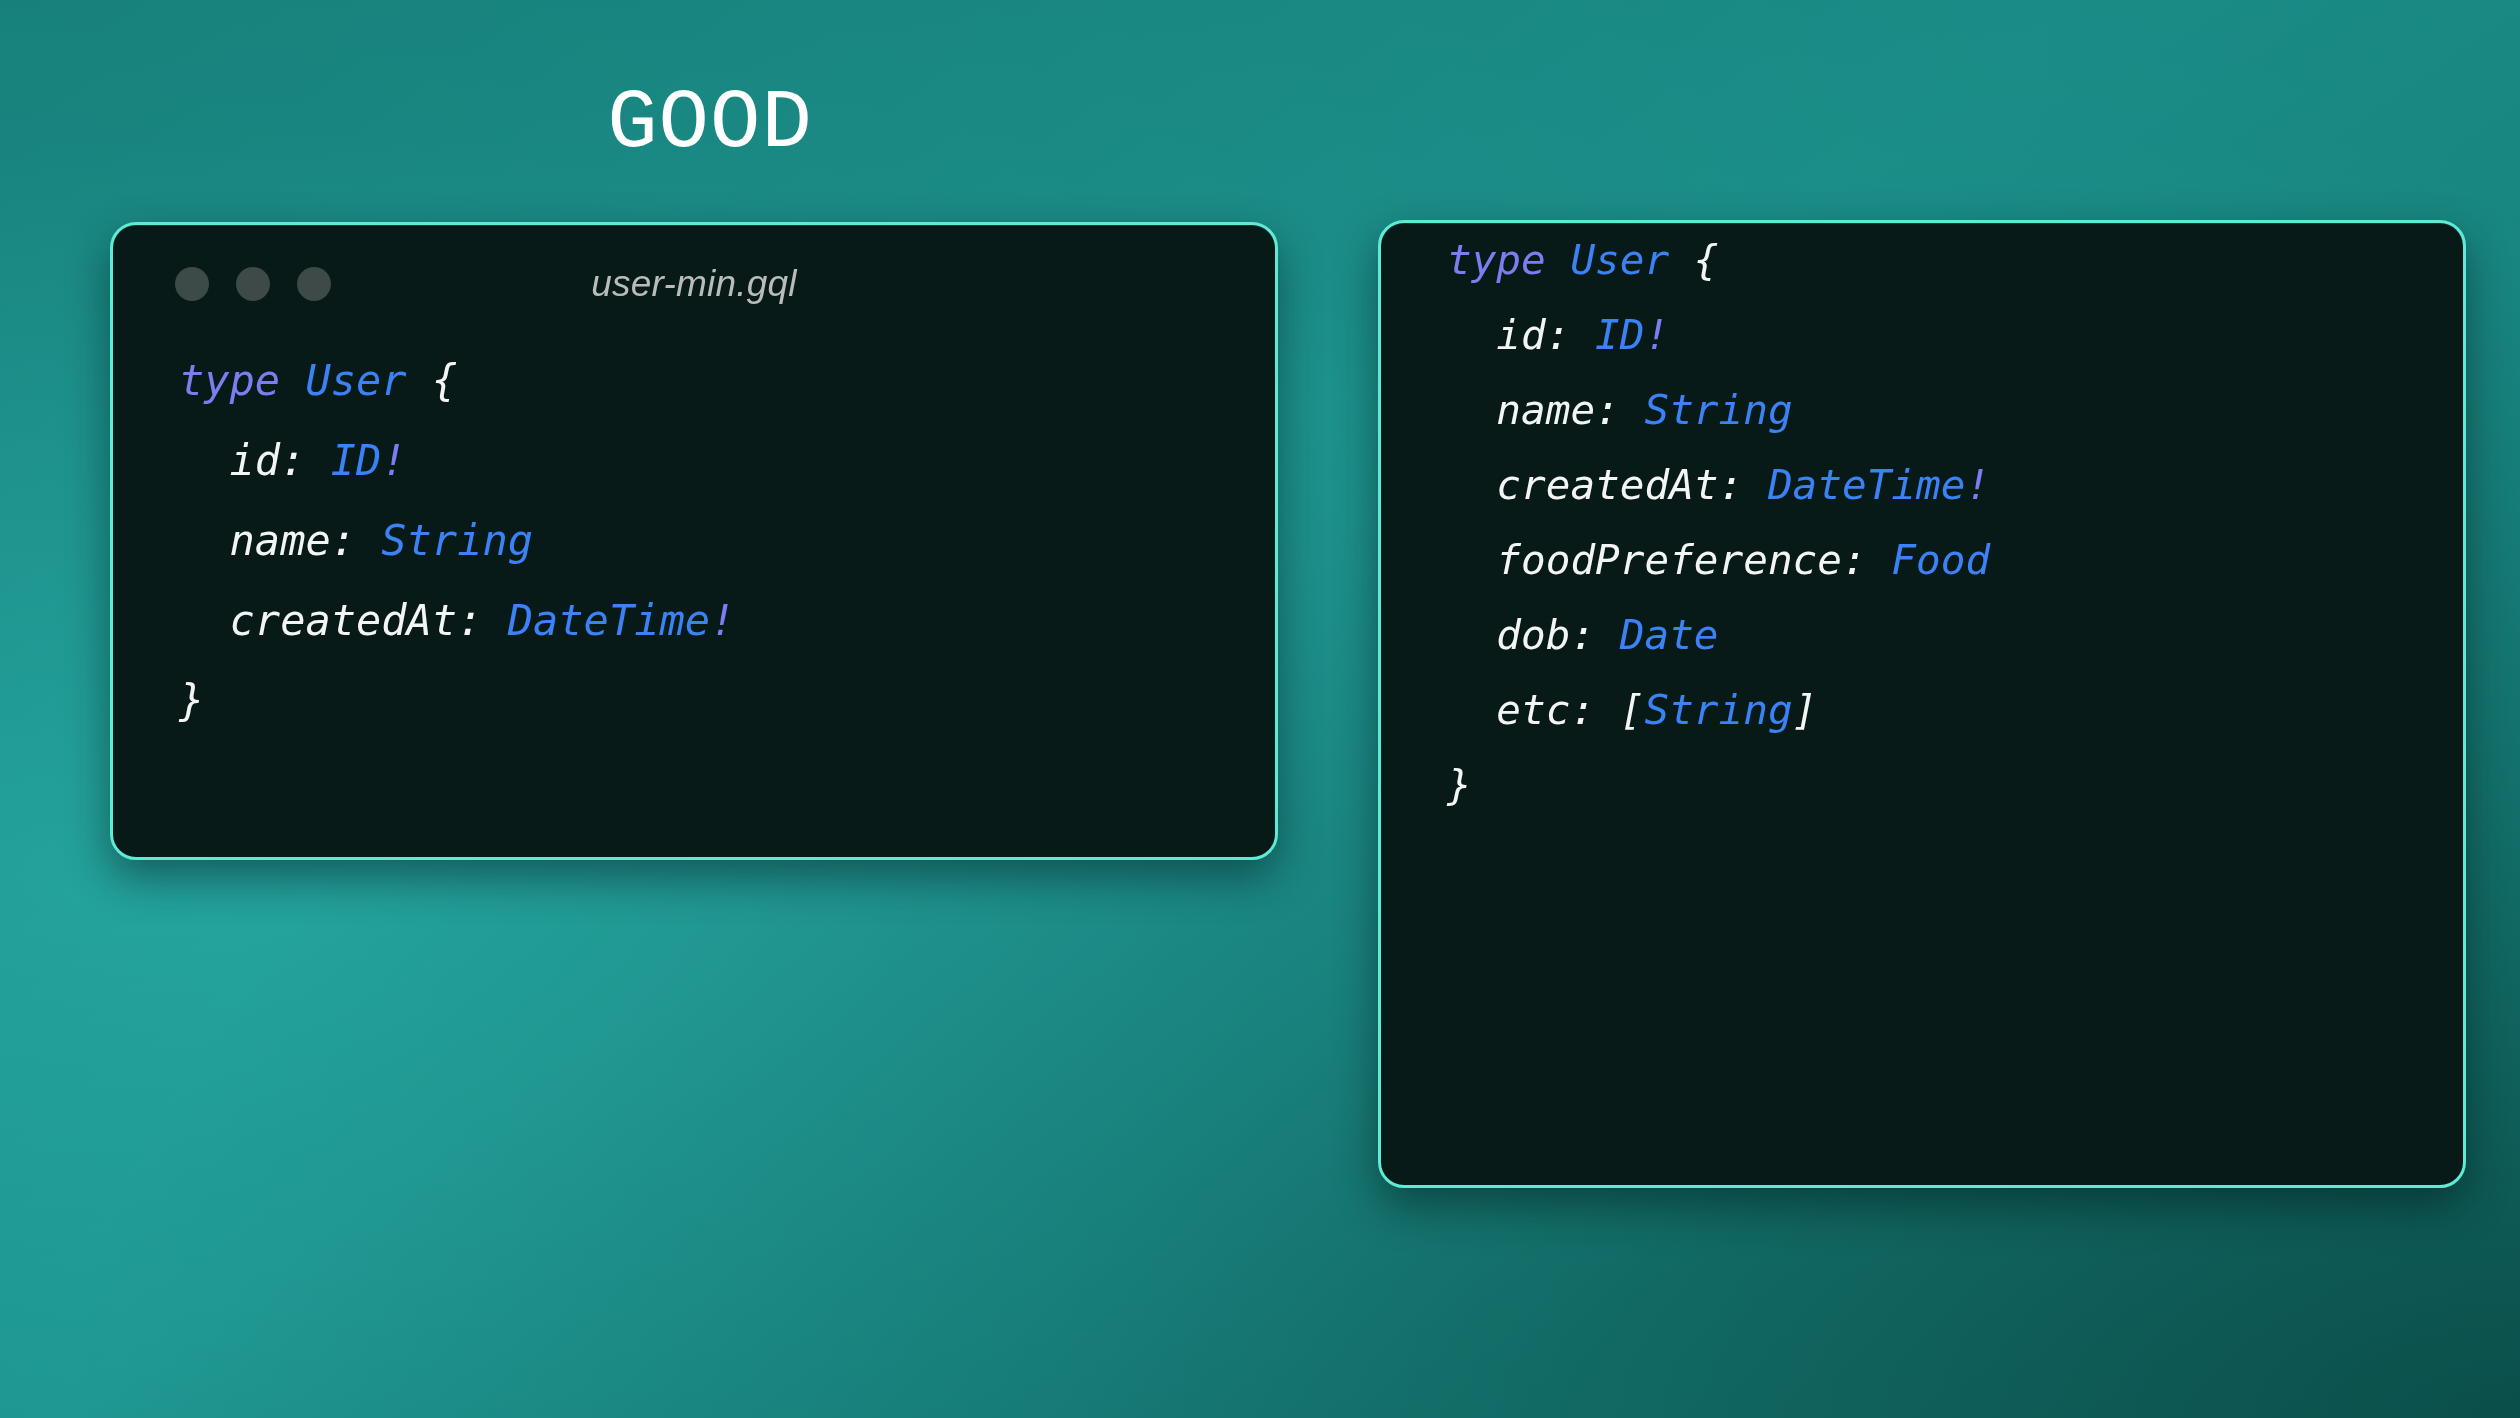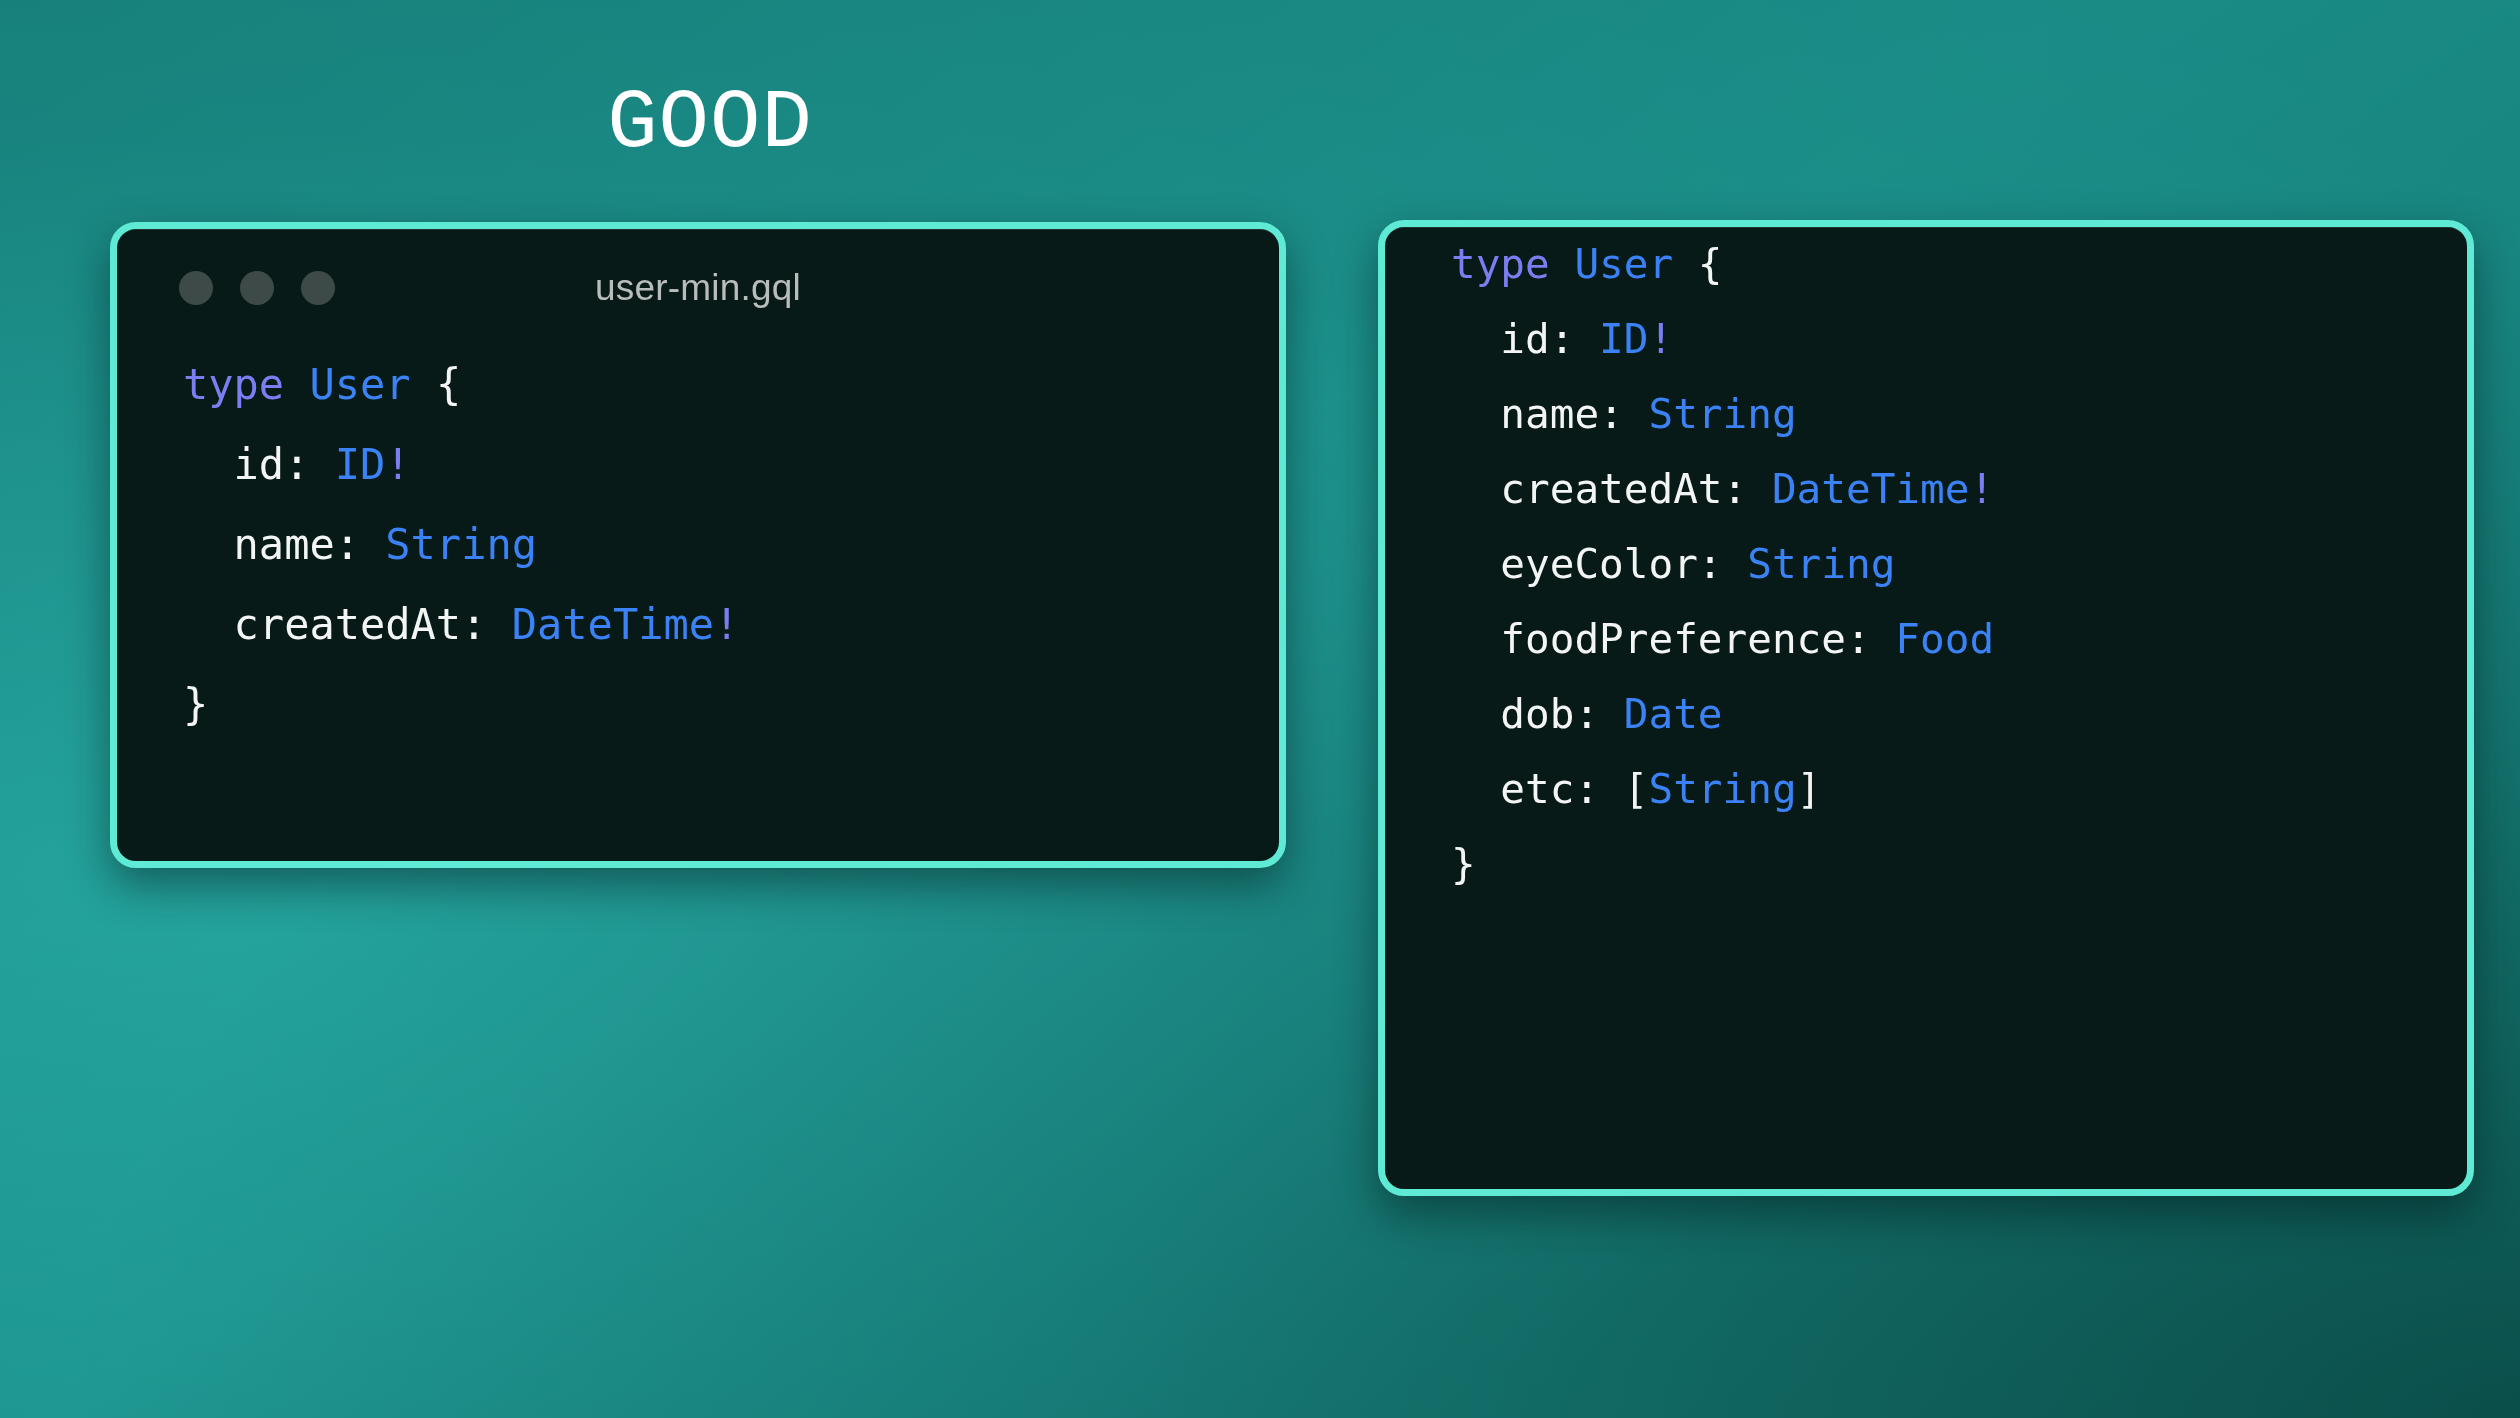--- a/index.html
+++ b/index.html
@@ -50,26 +50,27 @@
     white-space: nowrap;
     text-align: center;
   }
   #heading-good { left: 340px; top: 82px; width: 740px; }
   #heading-bad  { left: 1540px; top: 82px; width: 740px; }
 
   
   .window {
     position: absolute;
     background: #071a17;
-    border: 7px solid #5eead4;
+    border: 3px solid #5eead4;
     border-radius: 26px;
     box-shadow:
       0 18px 44px rgba(0, 24, 22, 0.48),
       inset 0 1px 0 rgba(255, 255, 255, 0.10);
     overflow: hidden;
+    font-style: italic;
   }
   #window-good { left: 110px; top: 222px; width: 1162px; height: 632px; }
   #window-bad  { left: 1378px; top: 220px; width: 1082px; height: 962px; }
 
   
   .titlebar {
     position: relative;
     height: 110px;
   }
   .dots {
@@ -145,20 +146,19 @@
 </span><span class="line"><span class="tok-plain">  createdAt: </span><span class="tok-typename">DateTime</span><span class="tok-keyword">!</span>
 </span><span class="line"><span class="tok-plain">}</span></span></pre>
   </div>
 
 
   <div id="window-bad" class="window">
     <pre class="code"><span class="line"><span class="tok-keyword">type</span><span class="tok-plain"> </span><span class="tok-typename">User</span><span class="tok-plain"> {</span>
 </span><span class="line"><span class="tok-plain">  id: </span><span class="tok-typename">ID</span><span class="tok-keyword">!</span>
 </span><span class="line"><span class="tok-plain">  name: </span><span class="tok-typename">String</span>
 </span><span class="line"><span class="tok-plain">  createdAt: </span><span class="tok-typename">DateTime</span><span class="tok-keyword">!</span>
-</span><span class="line"><span class="tok-plain">  eyeColor: </span><span class="tok-typename">String</span>
 </span><span class="line"><span class="tok-plain">  foodPreference: </span><span class="tok-typename">Food</span>
 </span><span class="line"><span class="tok-plain">  dob: </span><span class="tok-typename">Date</span>
 </span><span class="line"><span class="tok-plain">  etc: [</span><span class="tok-typename">String</span><span class="tok-plain">]</span>
 </span><span class="line"><span class="tok-plain">}</span></span></pre>
   </div>
 
 </div>
 
 </body></html>

